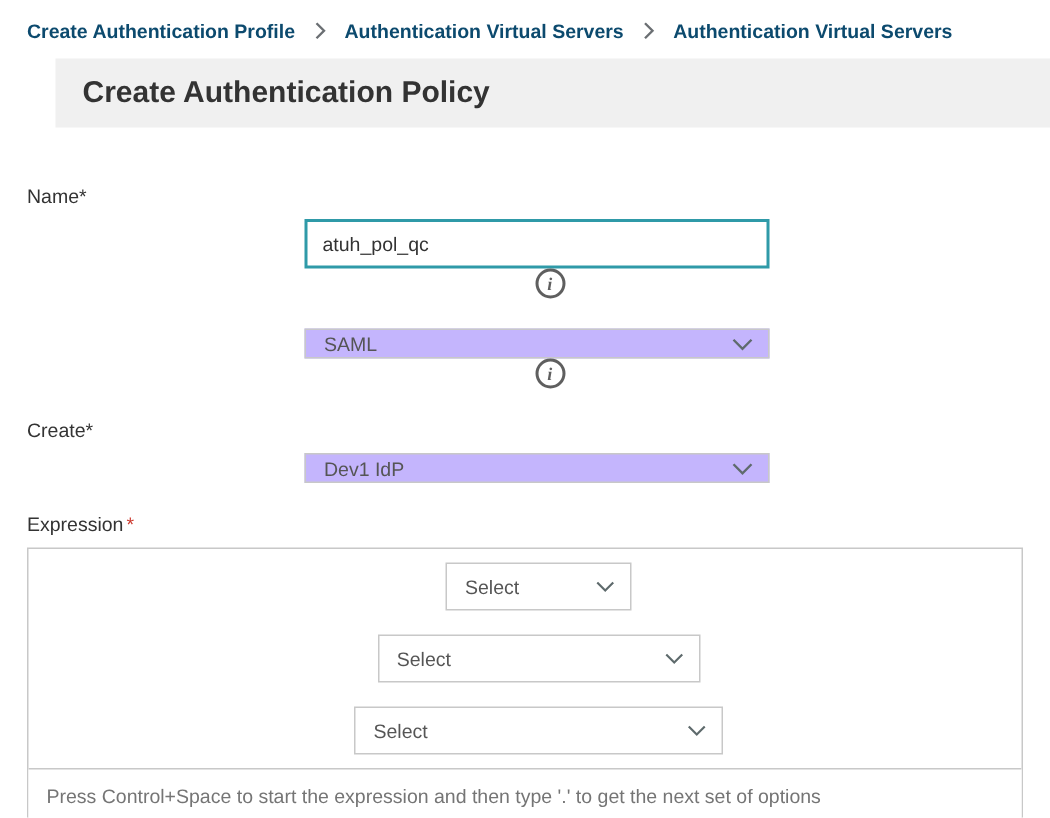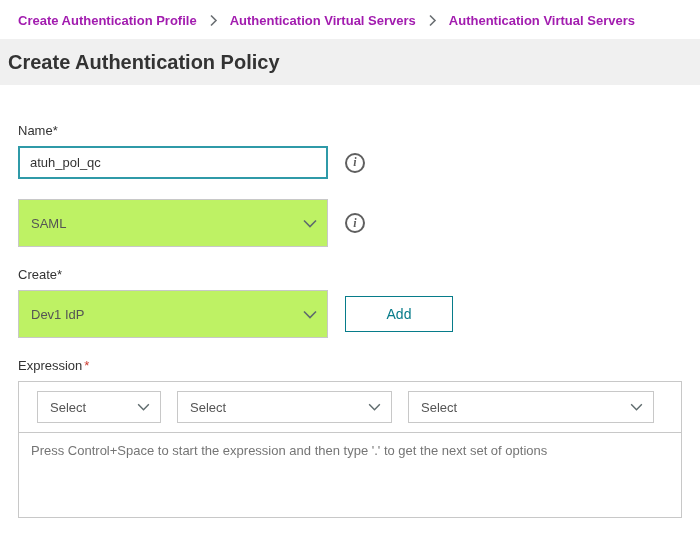--- a/index.html
+++ b/index.html
@@ -11,60 +11,61 @@
     overflow: hidden;
   }
   
   .breadcrumb {
     display: flex; align-items: center;
     padding: 13px 0 11px 18px;
     white-space: nowrap; overflow: hidden;
     gap: 12px;
   }
   .crumb {
-    color: #a21caf; font-size: 13px; font-weight: bold;
+    color: #0c4a6e; font-size: 13px; font-weight: bold;
     text-decoration: none; cursor: pointer; flex: 0 0 auto;
   }
   .crumb-sep { flex: 0 0 auto; display: inline-flex; align-items: center; }
   .crumb-sep svg { stroke: #6b6f73; }
 
   
   .page-header {
     background: #f0f0f0;
     height: 46px;
     display: flex; align-items: center;
-    padding-left: 8px;
+    padding-left: 18px;
+    margin-left: 37px;
   }
   .page-title {
     font-size: 20px; font-weight: bold; color: #333333;
   }
 
   
   .form-area { padding: 38px 2px 0 18px; }
   .field-block { margin-bottom: 20px; }
   .field-label {
     font-size: 13px; color: #333333; margin-bottom: 8px;
   }
   .req { color: #333333; }
   .req-red { color: #cc3a2f; margin-left: 2px; }
-  .field-row { display: flex; align-items: center; }
+  .field-row { display: flex; align-items: center; flex-direction: column; }
 
   .text-input {
     width: 310px; height: 33px;
     border: 2px solid #2f9aa8;
     padding: 0 10px;
     font-size: 13px; color: #333333;
     font-family: "Liberation Sans", sans-serif;
     outline: none;
   }
 
   .dropdown {
-    width: 310px; height: 48px;
+    width: 310px; height: 20px;
     border: 1px solid #c8c8c8;
-    background: #bef264;
+    background: #c4b5fd;
     display: flex; align-items: center; justify-content: space-between;
     padding: 0 10px 0 12px;
     font-size: 13px; color: #555555;
     cursor: pointer;
   }
   .chevron svg { stroke: #5f6b6d; display: block; }
 
   .info-icon {
     width: 20px; height: 20px;
     border: 2px solid #5f5f5f; border-radius: 50%;
@@ -91,20 +92,21 @@
 
   
   .expr-box {
     width: 664px;
     border: 1px solid #c8c8c8;
   }
   .expr-selects {
     display: flex; align-items: center;
     padding: 9px 0 9px 18px;
     gap: 16px;
+    flex-direction: column;
   }
   .expr-select {
     height: 32px;
     border: 1px solid #c8c8c8;
     background: #ffffff;
     display: flex; align-items: center; justify-content: space-between;
     padding: 0 10px 0 12px;
     font-size: 13px; color: #555555;
     cursor: pointer;
   }
@@ -174,21 +176,20 @@
     <div class="field-label"><span>Create</span><span class="req">*</span></div>
     <div class="field-row">
       <div class="dropdown">
         <span>Dev1 IdP</span>
         <span class="chevron">
           <svg width="14" height="9" viewBox="0 0 14 9" fill="none" stroke-width="1.6">
               <polyline points="1,1.5 7,7.5 13,1.5"></polyline>
             </svg>
         </span>
       </div>
-      <button class="btn btn-add">Add</button>
     </div>
   </div>
 
   <div class="field-block">
     <div class="field-label"><span>Expression</span><span class="req-red">*</span></div>
     <div class="expr-box">
       <div class="expr-selects">
         <div class="expr-select s1">
           <span>Select</span>
           <span class="chevron">

